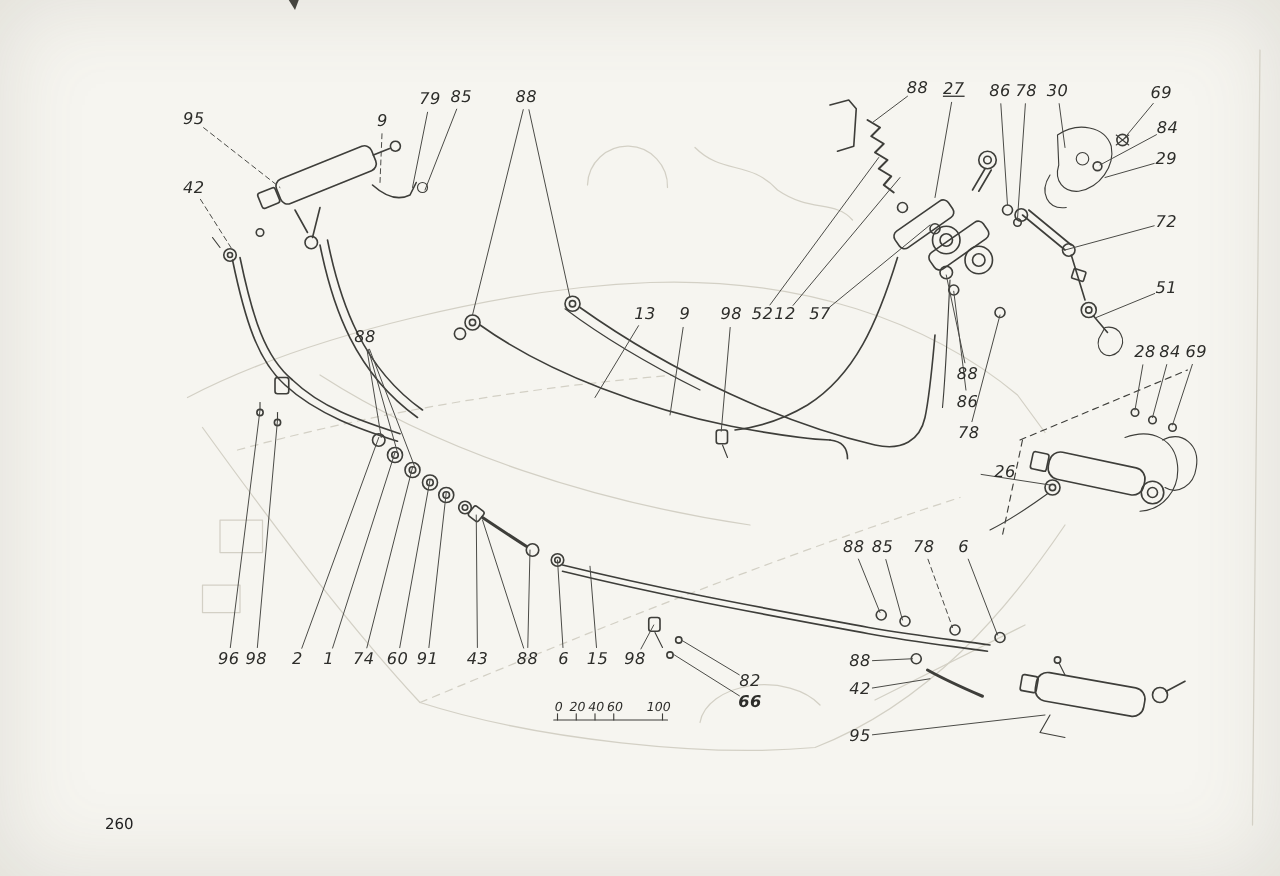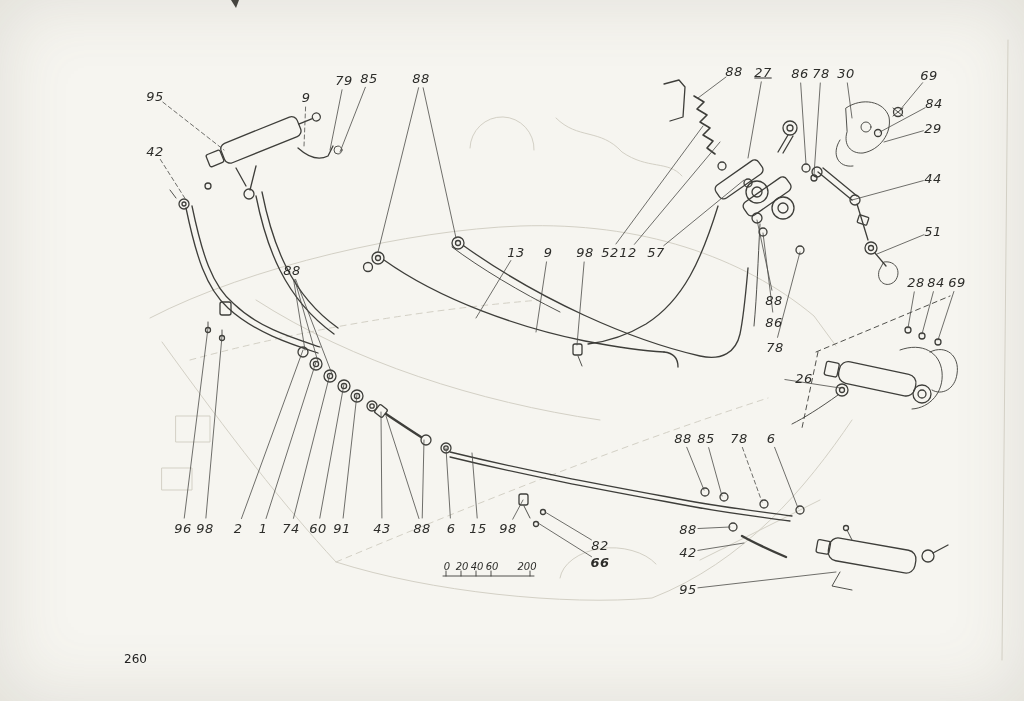--- a/index.html
+++ b/index.html
@@ -32,21 +32,21 @@
     position:absolute;transform:translate(-50%,-50%);
     font-style:italic;font-size:10px;color:#2d2d2a;
   }
   .plate-box{
     position:absolute;left:83px;top:616px;width:100px;height:29px;
     border:3px solid #1b1b19;background:#f6f5f0;
     display:flex;align-items:center;justify-content:center;
     font-weight:bold;font-size:19px;color:#111;letter-spacing:.5px;
   }
   .page-number{
-    position:absolute;left:84px;top:652px;font-size:12px;color:#222;margin-left:40px;
+    position:absolute;left:84px;top:652px;font-size:12px;color:#222;
   }
 </style>
 </head>
 <body>
 
 <div class="page">
 
   <svg class="diagram draw" width="1024" height="701" viewBox="0 0 1024 701">
 
     <g id="bg">
@@ -295,21 +295,21 @@
       <span class="callout" style="left: 369px; top: 78px;">85</span>
       <span class="callout" style="left: 421px; top: 78px;">88</span>
       <span class="callout" style="left: 734px; top: 71px;">88</span>
       <span class="callout" style="left: 763px; top: 72px; text-decoration: underline;">27</span>
       <span class="callout" style="left: 800px; top: 73px;">86</span>
       <span class="callout" style="left: 821px; top: 73px;">78</span>
       <span class="callout" style="left: 846px; top: 73px;">30</span>
       <span class="callout" style="left: 929px; top: 75px;">69</span>
       <span class="callout" style="left: 934px; top: 103px;">84</span>
       <span class="callout" style="left: 933px; top: 128px;">29</span>
-      <span class="callout" style="left: 933px; top: 178px;">44</span>
+      <span class="callout" style="left: 933px; top: 178px;">72</span>
       <span class="callout" style="left: 933px; top: 231px;">51</span>
       <span class="callout" style="left: 292px; top: 270px;">88</span>
       <span class="callout" style="left: 516px; top: 252px;">13</span>
       <span class="callout" style="left: 548px; top: 252px;">9</span>
       <span class="callout" style="left: 585px; top: 252px;">98</span>
       <span class="callout" style="left: 610px; top: 252px;">52</span>
       <span class="callout" style="left: 628px; top: 252px;">12</span>
       <span class="callout" style="left: 656px; top: 252px;">57</span>
       <span class="callout" style="left: 774px; top: 300px;">88</span>
       <span class="callout" style="left: 774px; top: 322px;">86</span>
@@ -339,19 +339,19 @@
       <span class="callout" style="left: 688px; top: 529px;">88</span>
       <span class="callout" style="left: 688px; top: 552px;">42</span>
       <span class="callout" style="left: 688px; top: 589px;">95</span>
     </div>
 
   <div id="scale-labels">
       <span class="scale-label" style="left: 447px; top: 566px;">0</span>
       <span class="scale-label" style="left: 462px; top: 566px;">20</span>
       <span class="scale-label" style="left: 477px; top: 566px;">40</span>
       <span class="scale-label" style="left: 492px; top: 566px;">60</span>
-      <span class="scale-label" style="left: 527px; top: 566px;">200</span>
+      <span class="scale-label" style="left: 527px; top: 566px;">100</span>
     </div>
 
 
   <div class="page-number">260</div>
 
 </div>
 
 </body></html>

